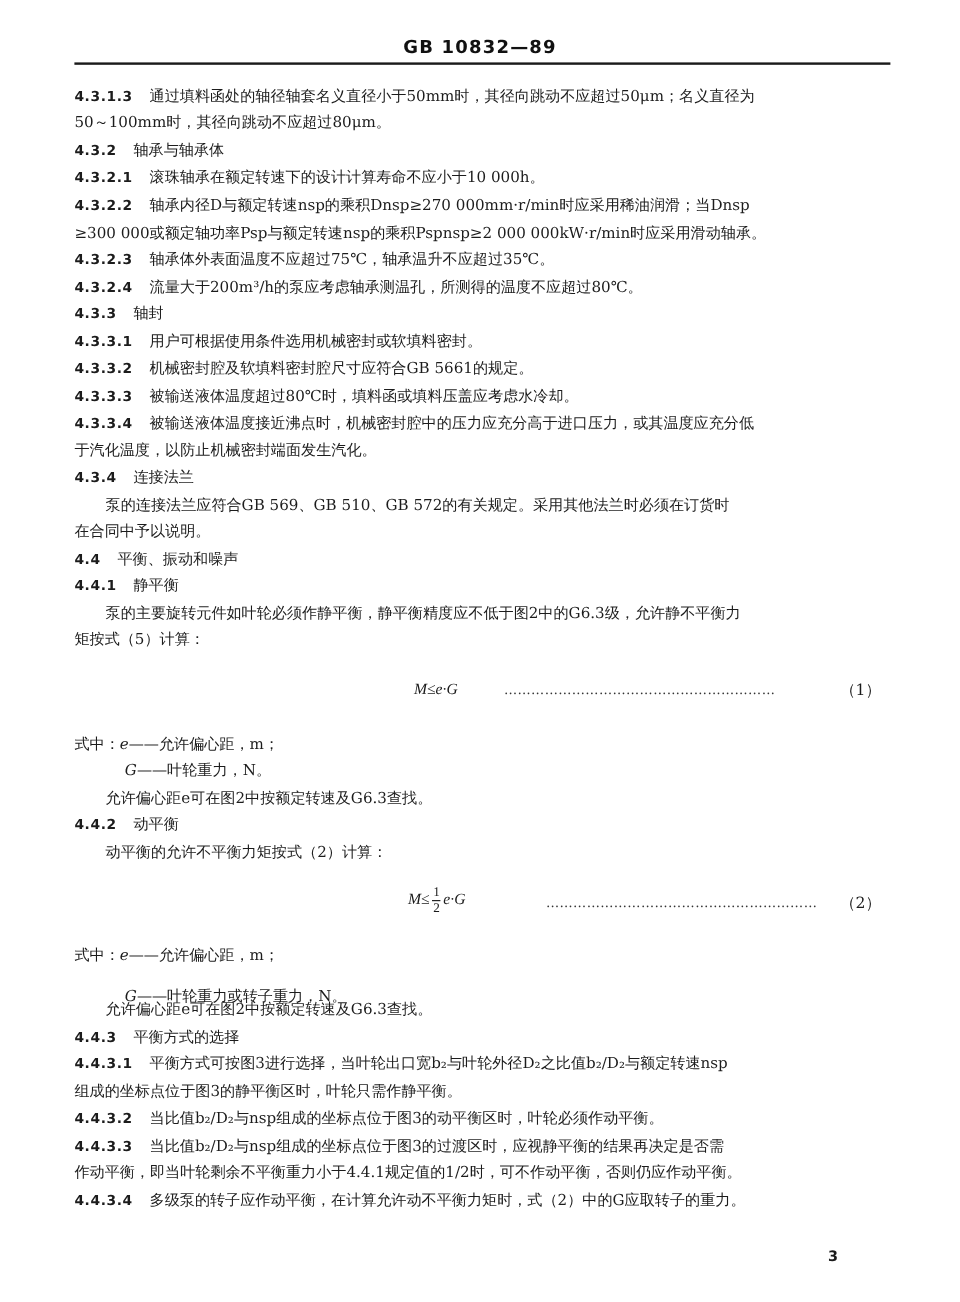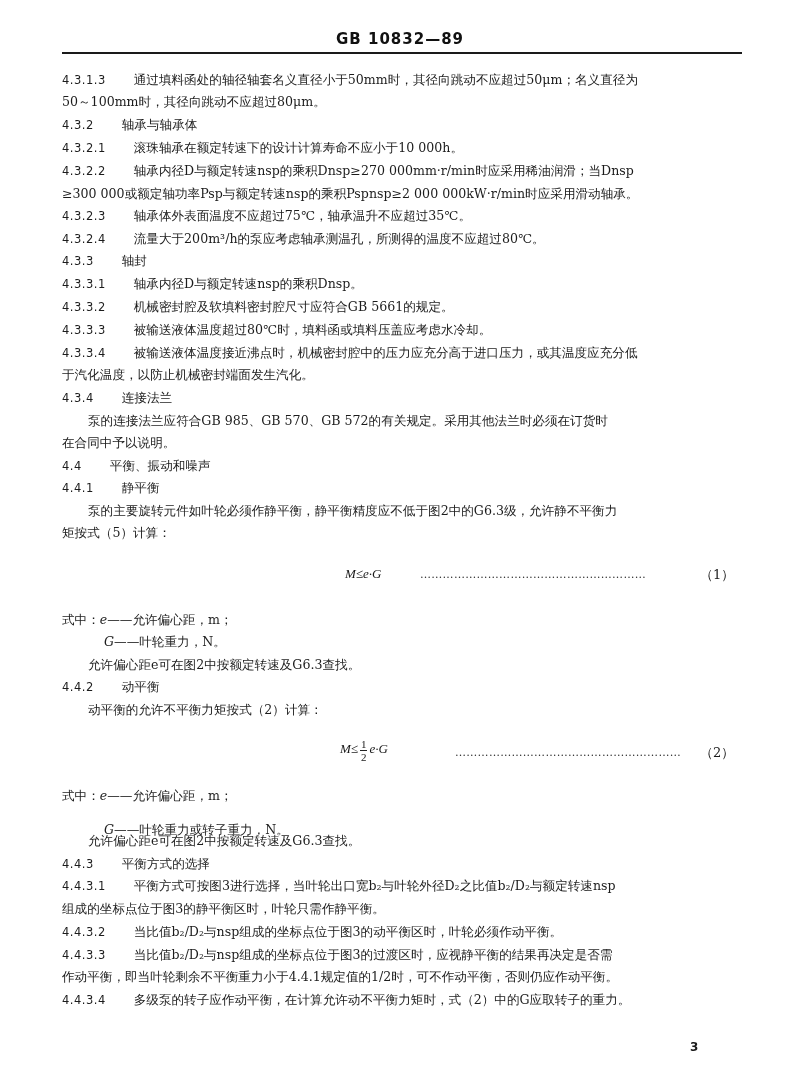--- a/index.html
+++ b/index.html
@@ -6,22 +6,22 @@
   body { width: 800px; height: 1085px; position: relative; overflow: hidden;
          font-family: "DejaVu Serif", "Liberation Serif", serif; color: #1a1a1a; }
   .header { position: absolute; top: 30px; left: 0; width: 800px; text-align: center;
             font-family: "DejaVu Sans", "Liberation Sans", sans-serif; font-weight: bold;
             font-size: 15px; letter-spacing: 1px; color: #111; }
   .rule { position: absolute; top: 52px; left: 62px; width: 680px; height: 2px; background: #1a1a1a; }
   .line { position: absolute; left: 62px; width: 680px; font-size: 12.6px; line-height: 16px;
           white-space: nowrap; color: #1c1c1c; }
   .indent { left: 88px; }
   .indent2 { left: 104px; }
-  .num { font-family: "DejaVu Sans", "Liberation Sans", sans-serif; font-weight: normal;
-         font-size: 11.5px; display: inline-block; margin-right: 28px; letter-spacing: 0.5px; }
+  .num { font-family: "DejaVu Sans", "Liberation Sans", sans-serif; font-weight: bold;
+         font-size: 11.5px; display: inline-block; margin-right: 14px; letter-spacing: 0.5px; }
   .formula { position: absolute; font-size: 13px; font-style: italic; white-space: nowrap; font-family: Liberation Serif, serif; }
   .dots { position: absolute; font-size: 11px; letter-spacing: 0.3px; white-space: nowrap; color: #333; }
   .eqno { position: absolute; font-size: 13px; white-space: nowrap; }
   .frac { display: inline-block; vertical-align: middle; text-align: center; font-style: normal;
           font-size: 11px; line-height: 12px; margin: 0 2px; }
   .frac span { display: block; }
   .frac .top { border-bottom: 1px solid #222; padding: 0 1px; }
   .pageno { position: absolute; left: 690px; top: 1040px; font-family: "DejaVu Sans", "Liberation Sans", sans-serif;
             font-weight: bold; font-size: 12px; }
 </style>
@@ -50,37 +50,37 @@
   <span class="num">4.3.2.3</span><span>轴承体外表面温度不应超过75℃，轴承温升不应超过35℃。</span>
 </div>
 <div class="line" style="top:231px">
   <span class="num">4.3.2.4</span><span>流量大于200m³/h的泵应考虑轴承测温孔，所测得的温度不应超过80℃。</span>
 </div>
 
 <div class="line" style="top:253px">
   <span class="num">4.3.3</span><span>轴封</span>
 </div>
 <div class="line" style="top:276px">
-  <span class="num">4.3.3.1</span><span>轴承内径D与额定转速nsp的乘积Dnsp。</span>
+  <span class="num">4.3.3.1</span><span>用户可根据使用条件选用机械密封或软填料密封。</span>
 </div>
 <div class="line" style="top:299px">
   <span class="num">4.3.3.2</span><span>机械密封腔及软填料密封腔尺寸应符合GB  5661的规定。</span>
 </div>
 <div class="line" style="top:322px">
   <span class="num">4.3.3.3</span><span>被输送液体温度超过80℃时，填料函或填料压盖应考虑水冷却。</span>
 </div>
 <div class="line" style="top:345px">
   <span class="num">4.3.3.4</span><span>被输送液体温度接近沸点时，机械密封腔中的压力应充分高于进口压力，或其温度应充分低</span>
 </div>
 <div class="line" style="top:367px">于汽化温度，以防止机械密封端面发生汽化。</div>
 
 <div class="line" style="top:390px">
   <span class="num">4.3.4</span><span>连接法兰</span>
 </div>
-<div class="line indent" style="top:413px">泵的连接法兰应符合GB 985、GB 570、GB 572的有关规定。采用其他法兰时必须在订货时</div>
+<div class="line indent" style="top:413px">泵的连接法兰应符合GB 569、GB 510、GB 572的有关规定。采用其他法兰时必须在订货时</div>
 <div class="line" style="top:435px">在合同中予以说明。</div>
 
 <div class="line" style="top:458px">
   <span class="num">4.4</span><span>平衡、振动和噪声</span>
 </div>
 <div class="line" style="top:480px">
   <span class="num">4.4.1</span><span>静平衡</span>
 </div>
 <div class="line indent" style="top:503px">泵的主要旋转元件如叶轮必须作静平衡，静平衡精度应不低于图2中的G6.3级，允许静不平衡力</div>
 <div class="line" style="top:525px">矩按式（5）计算：</div>

